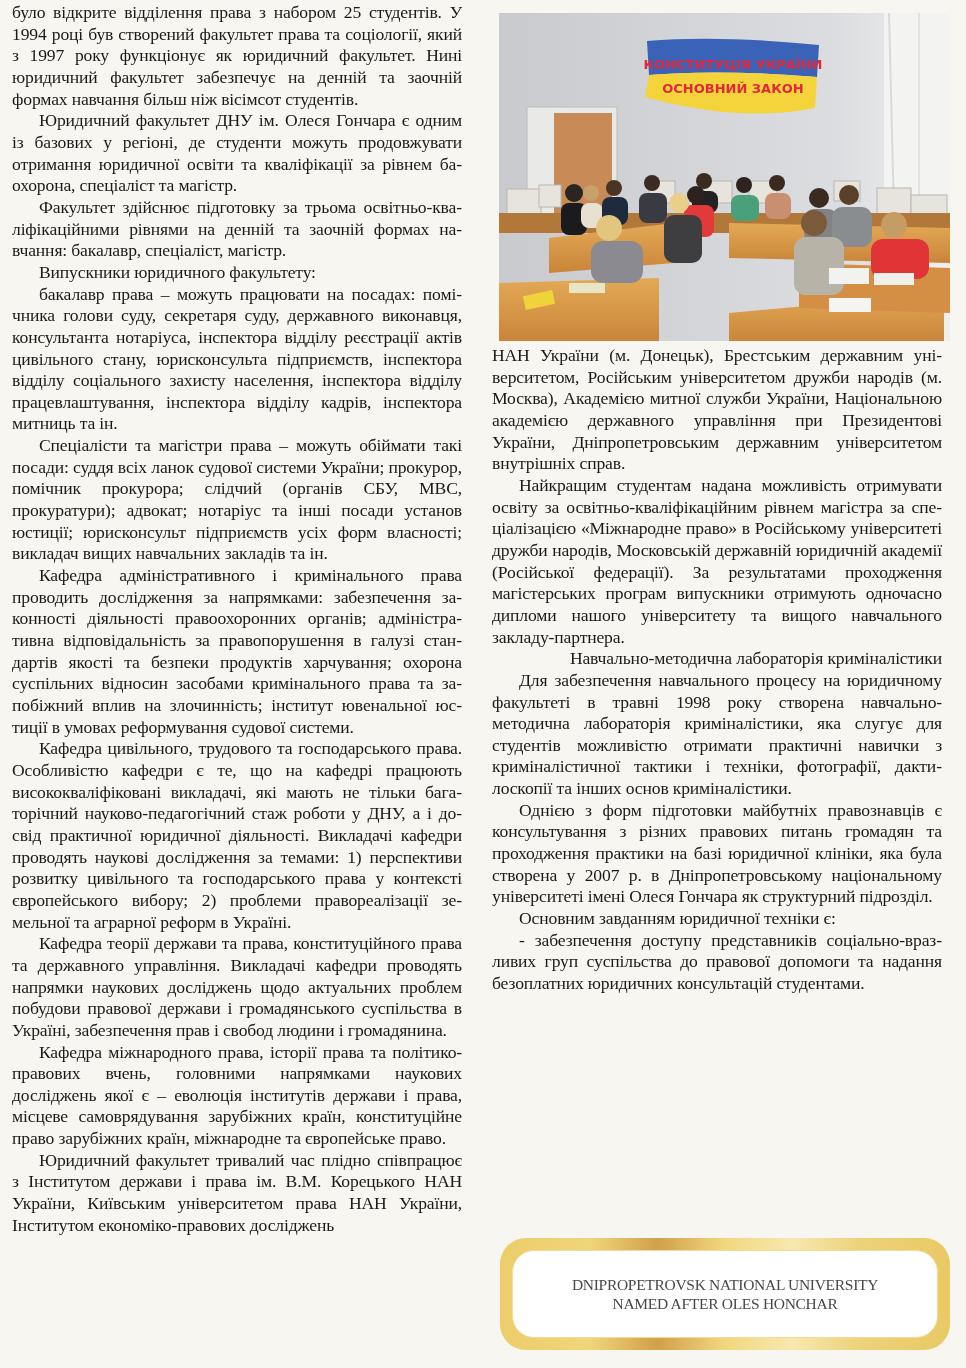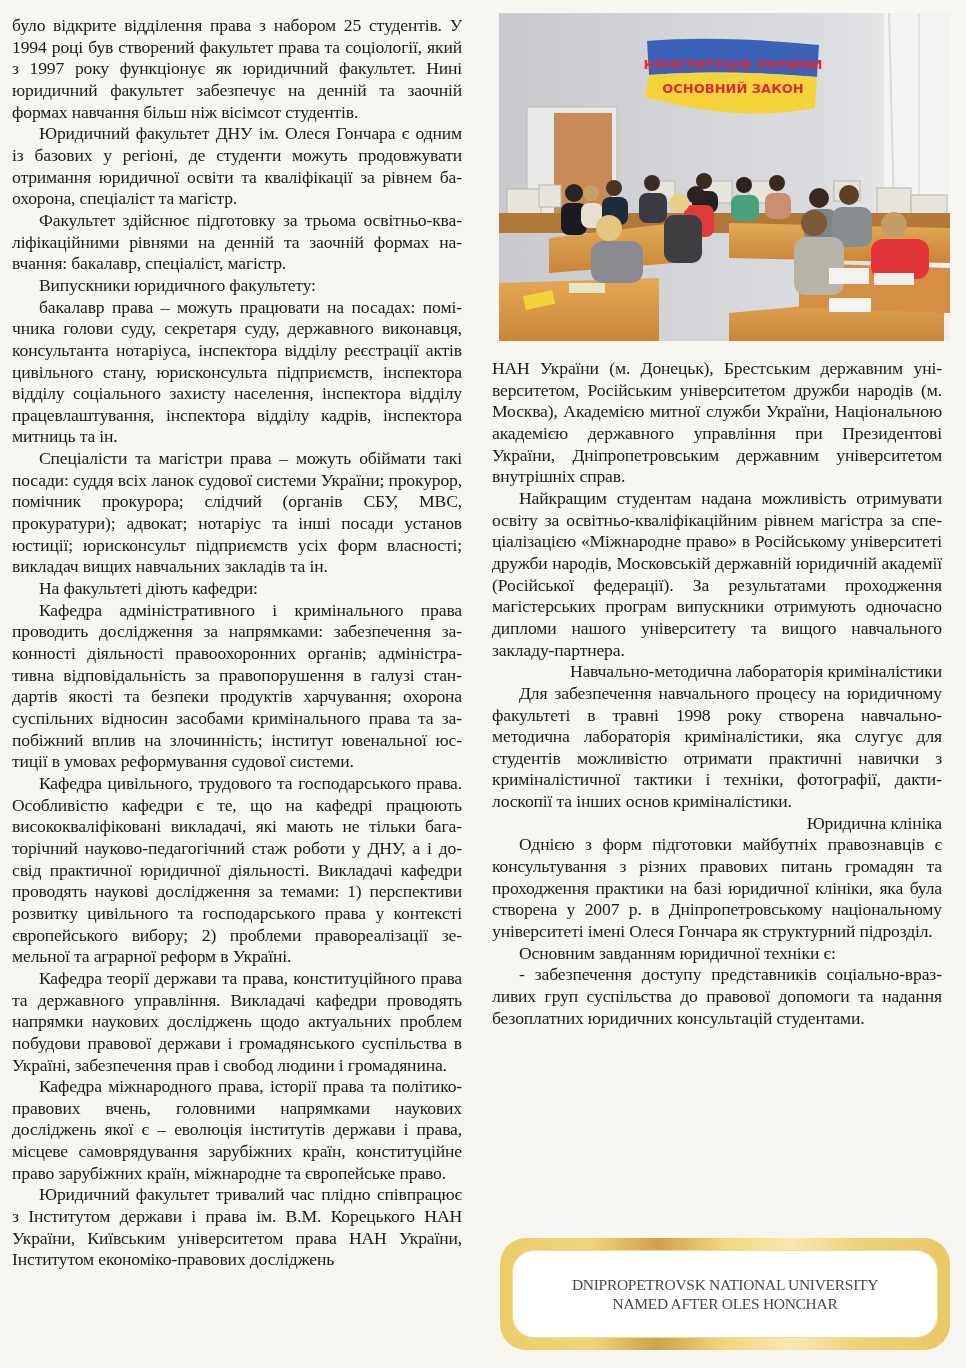--- a/index.html
+++ b/index.html
@@ -12,21 +12,21 @@
   }
   .col {
     position: absolute; top: 2px;
     font-size: 17.6px; line-height: 21.65px;
     text-align: justify; hyphens: manual;
     letter-spacing: -0.15px;
   }
   #col-left { left: 12px; width: 450px; }
   #col-right { left: 492px; width: 450px; top: 345px; }
   .col p { margin: 0; text-indent: 27px; }
-  .col p.noindent { text-indent: 0; margin-top: 13px; }
+  .col p.noindent { text-indent: 0; }
   .col p.heading { text-align: right; }
 
   
   #photo {
     position: absolute; left: 499px; top: 13px; width: 451px; height: 328px;
     overflow: hidden; background: #84cc16;
   }
   #photo svg { display: block; }
 
   
@@ -50,21 +50,20 @@
 </head>
 <body>
 
 <div id="col-left" class="col">
   <p class="noindent">було відкрите відділення права з набором 25 студентів. У 1994 році був створений факультет права та соціології, який з 1997 року функціонує як юридичний факультет. Нині юридичний факультет забезпечує на денній та за­очній формах навчання більш ніж вісімсот студентів.</p>
   <p>Юридичний факультет ДНУ ім. Олеся Гончара є одним із базових у регіоні, де студенти можуть продовжувати отримання юридичної освіти та кваліфікації за рівнем ба­охорона, спеціаліст та магістр.</p>
   <p>Факультет здійснює підготовку за трьома освітньо-ква­ліфікаційними рівнями на денній та заочній формах на­вчання: бакалавр, спеціаліст, магістр.</p>
   <p>Випускники юридичного факультету:</p>
   <p>бакалавр права – можуть працювати на посадах: помі­чника голови суду, секретаря суду, державного виконавця, консультанта нотаріуса, інспектора відділу реєстрації актів цивільного стану, юрисконсульта підприємств, інспектора відділу соціального захисту населення, інспектора відділу працевлаштування, інспектора відділу кадрів, інспектора митниць та ін.</p>
   <p>Спеціалісти та магістри права – можуть обіймати такі посади: суддя всіх ланок судової системи України; про­курор, помічник прокурора; слідчий (органів СБУ, МВС, прокуратури); адвокат; нотаріус та інші посади установ юстиції; юрисконсульт підприємств усіх форм власності; викладач вищих навчальних закладів та ін.</p>
-  <p>На факультеті діють кафедри:</p>
   <p>Кафедра адміністративного і кримінального права проводить дослідження за напрямками: забезпечення за­конності діяльності правоохоронних органів; адміністра­тивна відповідальність за правопорушення в галузі стан­дартів якості та безпеки продуктів харчування; охорона суспільних відносин засобами кримінального права та за­побіжний вплив на злочинність; інститут ювенальної юс­тиції в умовах реформування судової системи.</p>
   <p>Кафедра цивільного, трудового та господарського пра­ва. Особливістю кафедри є те, що на кафедрі працюють висококваліфіковані викладачі, які мають не тільки бага­торічний науково-педагогічний стаж роботи у ДНУ, а і до­свід практичної юридичної діяльності. Викладачі кафедри проводять наукові дослідження за темами: 1) перспективи розвитку цивільного та господарського права у контексті європейського вибору; 2) проблеми правореалізації зе­мельної та аграрної реформ в Україні.</p>
   <p>Кафедра теорії держави та права, конституційного права та державного управління. Викладачі кафедри про­водять напрямки наукових досліджень щодо актуальних проблем побудови правової держави і громадянського суспільства в Україні, забезпечення прав і свобод людини і громадянина.</p>
   <p>Кафедра міжнародного права, історії права та полі­тико-правових вчень, головними напрямками наукових досліджень якої є – еволюція інститутів держави і права, місцеве самоврядування зарубіжних країн, конституційне право зарубіжних країн, міжнародне та європейське право.</p>
   <p>Юридичний факультет тривалий час плідно спів­працює з Інститутом держави і права ім. В.М. Корець­кого НАН України, Київським університетом права НАН України, Інститутом економіко-правових досліджень</p>
 </div>
 
 <div id="photo">
   <svg width="451" height="328" viewBox="0 0 451 328">
     <defs>
@@ -151,21 +150,20 @@
       <rect x="375" y="260" width="40" height="12" fill="#f0efe9"></rect>
     </g>
   </svg>
 </div>
 
 <div id="col-right" class="col">
   <p class="noindent">НАН України (м. Донецьк), Брестським державним уні­верситетом, Російським університетом дружби народів (м. Москва), Академією митної служби України, Націо­нальною академією державного управління при Прези­дентові України, Дніпропетровським державним універ­ситетом внутрішніх справ.</p>
   <p>Найкращим студентам надана можливість отримувати освіту за освітньо-кваліфікаційним рівнем магістра за спе­ціалізацією «Міжнародне право» в Російському університе­ті дружби народів, Московській державній юридичній академії (Російської федерації). За результатами прохо­дження магістерських програм випускники отримують одночасно дипломи нашого університету та вищого на­вчального закладу-партнера.</p>
   <p class="heading">Навчально-методична лабораторія криміналістики</p>
   <p>Для забезпечення навчального процесу на юридич­ному факультеті в травні 1998 року створена навчаль­но-методична лабораторія криміналістики, яка слугує для студентів можливістю отримати практичні навички з криміналістичної тактики і техніки, фотографії, дакти­лоскопії та інших основ криміналістики.</p>
-  <p class="heading">Юридична клініка</p>
   <p>Однією з форм підготовки майбутніх правознавців є консультування з різних правових питань громадян та проходження практики на базі юридичної клініки, яка була створена у 2007 р. в Дніпропетровському національ­ному університеті імені Олеся Гончара як структурний під­розділ.</p>
   <p>Основним завданням юридичної техніки є:</p>
   <p>- забезпечення доступу представників соціально-враз­ливих груп суспільства до правової допомоги та надання безоплатних юридичних консультацій студентами.</p>
 </div>
 
 <div id="footer-box">
   <div id="footer-inner">
     <div>DNIPROPETROVSK NATIONAL UNIVERSITY</div>
     <div>NAMED AFTER OLES HONCHAR</div>
   </div>

